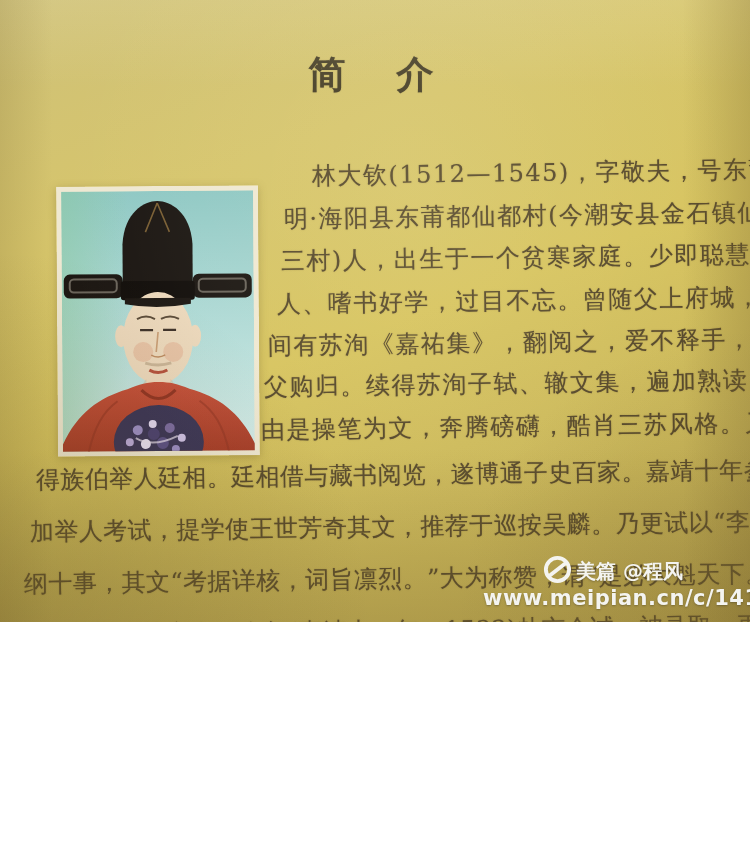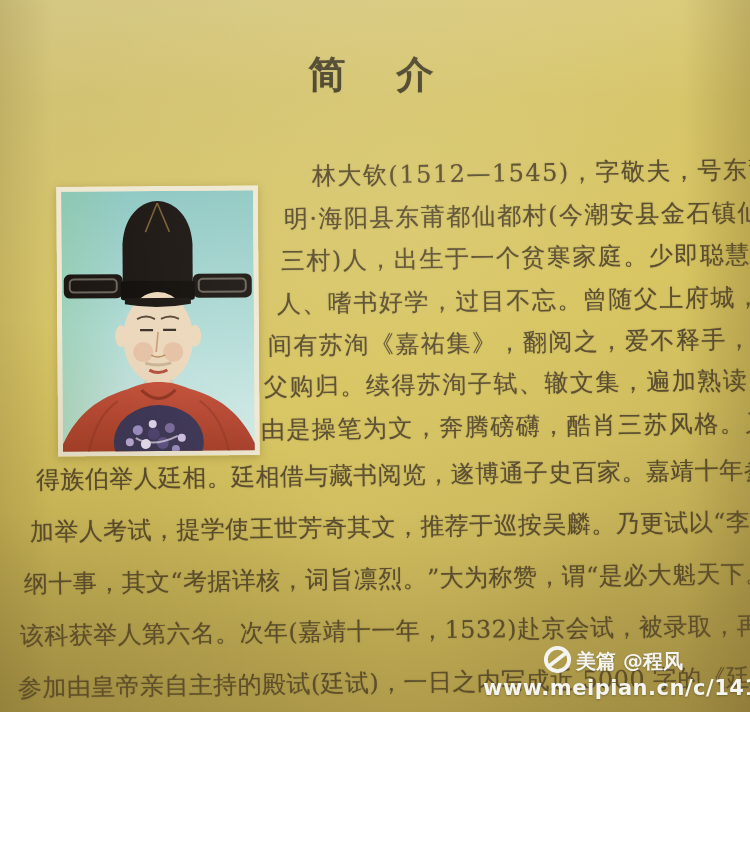--- a/index.html
+++ b/index.html
@@ -1,18 +1,18 @@
 <!DOCTYPE html>
 <html><head>
 <meta charset="utf-8">
 <style>
   html,body{margin:0;padding:0;}
   .page{
     position:relative;
-    width:750px;height:712px;
+    width:750px;height:622px;
     overflow:hidden;
     background:
       linear-gradient(160deg,#cfc178 0%,#d6c56c 28%,#d7c45f 52%,#cbb85b 74%,#bda952 100%);
     font-family:"DejaVu Serif","Liberation Serif",serif;
   }
   .vignette{
     position:absolute;inset:0;pointer-events:none;
     background:
       radial-gradient(circle at 0% 100%, rgba(100,82,32,.30), rgba(100,82,32,0) 38%),
       radial-gradient(circle at 100% 100%, rgba(110,90,38,.22), rgba(110,90,38,0) 30%),

